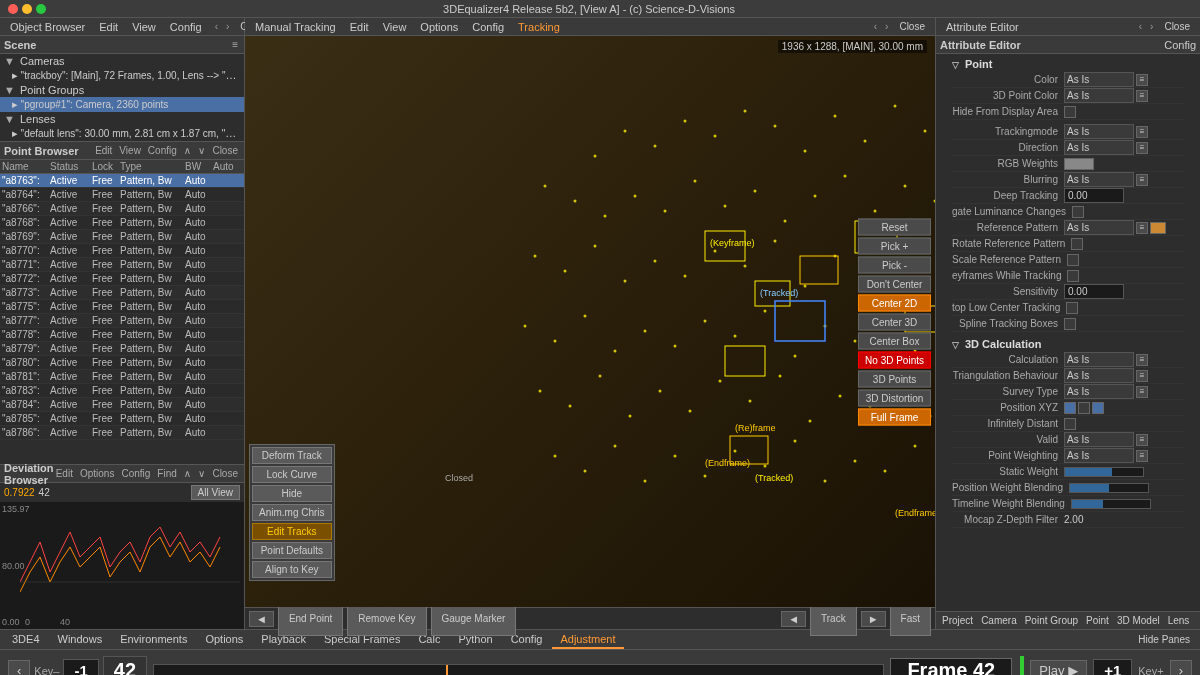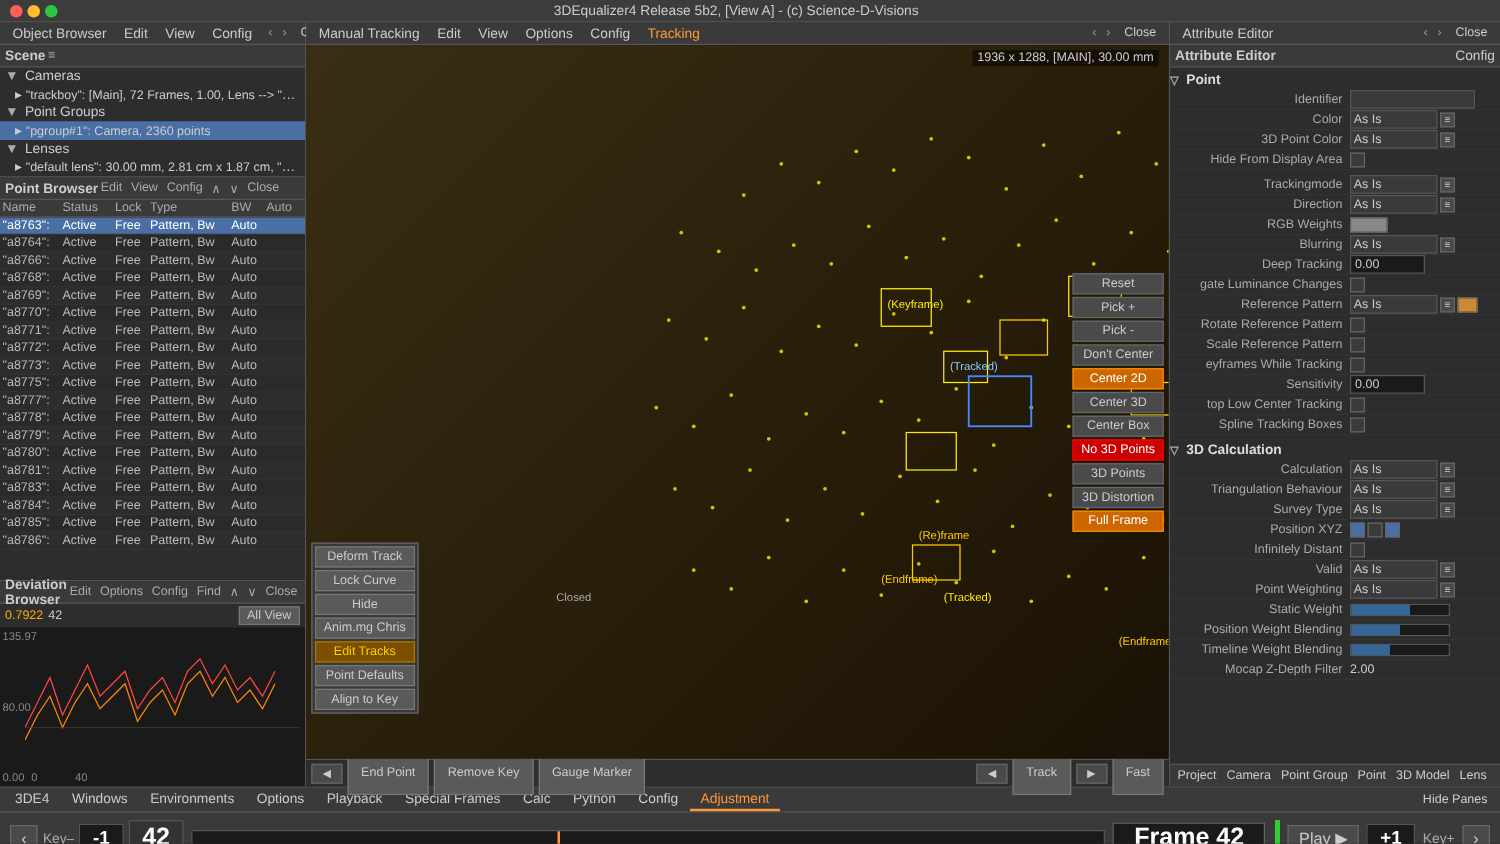--- a/index.html
+++ b/index.html
@@ -73,20 +73,21 @@
 
     
     #object-browser {
       border-bottom: 1px solid #555;
     }
     .panel-header {
       height: 18px;
       background: #3a3a3a;
       display: flex;
       align-items: center;
+      justify-content: space-between;
       padding: 0 4px;
       border-bottom: 1px solid #555;
     }
     .panel-header-title { font-size: 11px; color: #ccc; font-weight: bold; }
     .panel-header-actions { display: flex; gap: 3px; }
     .panel-btn {
       font-size: 10px;
       color: #aaa;
       cursor: pointer;
       padding: 0 2px;
@@ -224,21 +225,21 @@
       height: 18px;
       background: #3a3a3a;
       display: flex;
       align-items: center;
       justify-content: space-between;
       padding: 0 4px;
       border-bottom: 1px solid #555;
     }
 
     .attr-section {
-      padding: 2px 0;
+      padding: 2px 16px;
     }
     .attr-section-title {
       font-size: 11px;
       color: #ddd;
       font-weight: bold;
       padding: 2px 0;
     }
     .attr-row {
       display: flex;
       align-items: center;
@@ -336,21 +337,21 @@
     #viewport-bg {
       position: absolute;
       top: 0; left: 0; right: 0; bottom: 0;
       background: linear-gradient(135deg, #3a2e15 0%, #2a1f0a 50%, #1a1205 100%);
     }
 
     
     #deform-overlay {
       position: absolute;
       left: 4px;
-      bottom: 36px;
+      bottom: 26px;
       background: #3a3a3a;
       border: 1px solid #666;
       padding: 2px;
       display: flex;
       flex-direction: column;
       gap: 2px;
     }
 
     
     #timeline-bar {
@@ -959,26 +960,20 @@
       <span style="cursor:pointer;">Config</span>
     </div>
     <div class="attr-scroll">
 
       <div class="attr-section">
         <div class="attr-section-title">
           <span class="section-triangle">▽</span>
           <span>Point</span>
         </div>
 
-        <div class="attr-row">
-          <span class="attr-label">Identifier</span>
-          <div class="attr-value">
-            <input type="text" class="attr-dropdown" style="width: 100px;" value="">
-          </div>
-        </div>
 
         <div class="attr-row">
           <span class="attr-label">Color</span>
           <div class="attr-value">
             <div class="attr-dropdown" style="width:70px;display:flex;align-items:center;gap:2px;">
               <span>As Is</span>
             </div>
             <div class="attr-menu-btn">≡</div>
           </div>
         </div>

